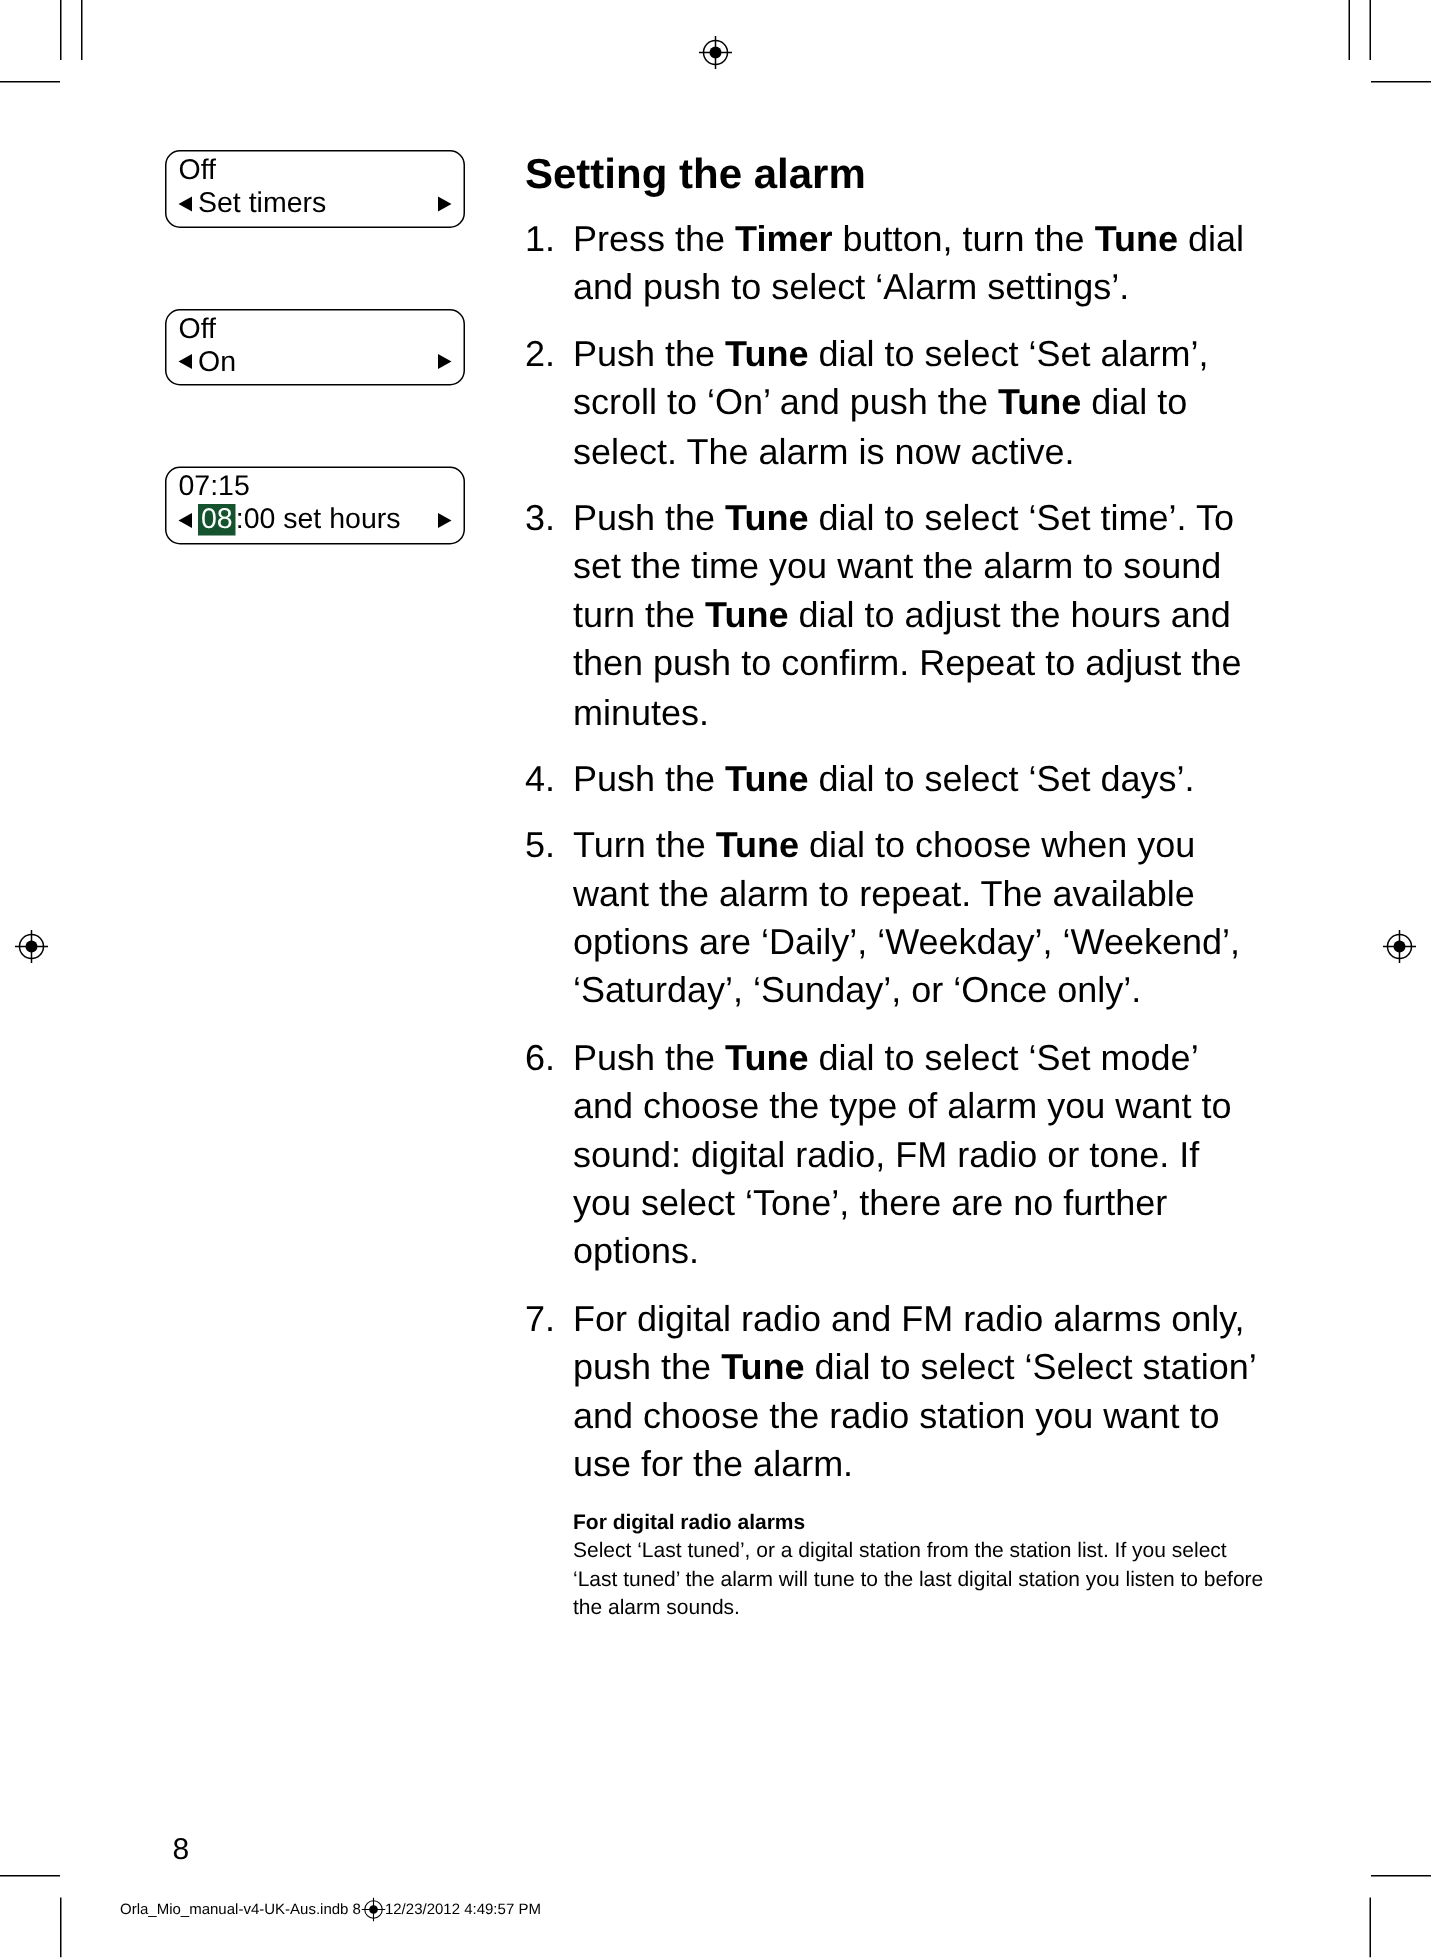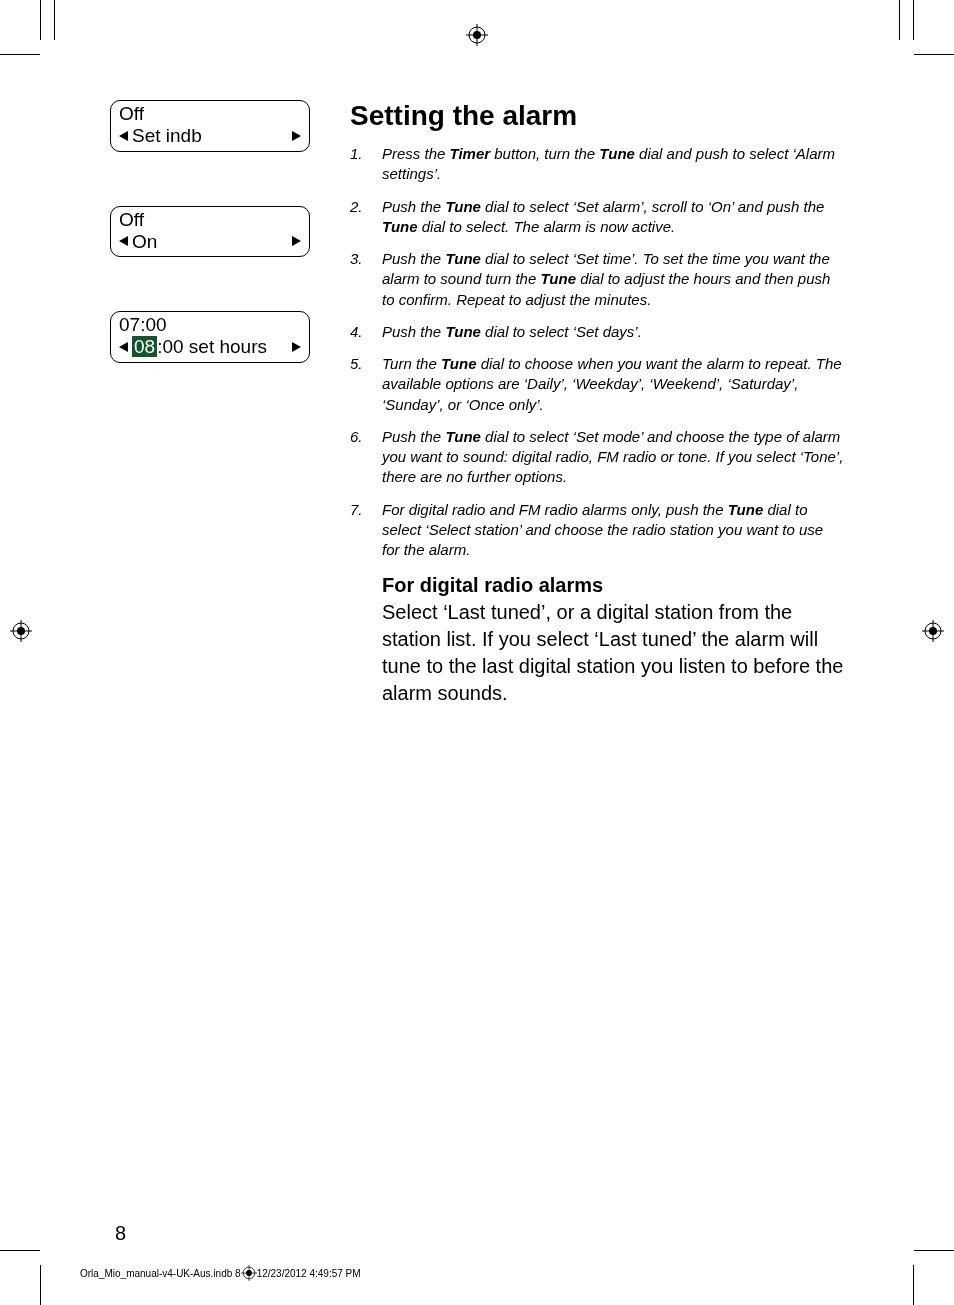--- a/index.html
+++ b/index.html
@@ -55,35 +55,34 @@
     font-size: 18.5px;
     line-height: 1.35;
     margin-bottom: 14px;
   }
   ol.steps {
     list-style: none;
     counter-reset: step;
   }
   ol.steps > li {
     counter-increment: step;
-    font-size: 15px;
+    font-size: 24px;
     line-height: 1.35;
     margin-bottom: 12px;
     padding-left: 32px;
     position: relative;
-    font-style: italic;
   }
   ol.steps > li::before {
     content: counter(step) ".";
     position: absolute;
     left: 0;
     top: 0;
   }
   .sub {
-    font-size: 20px;
+    font-size: 14px;
     line-height: 1.35;
     padding-left: 32px;
     margin-bottom: 10px;
   }
   .sub-head { font-weight: 700; }
   .pagenum {
     position: absolute;
     left: 115px;
     bottom: 60px;
     font-size: 20px;
@@ -147,38 +146,38 @@
 
 <div class="page">
 
   <div class="cols">
     <div class="left">
 
       <div class="lcd">
         <div>Off</div>
         <div class="row2">
           <span class="tri-l"></span>
-          <span>Set indb</span>
+          <span>Set timers</span>
           <span class="spacer"></span>
           <span class="tri-r"></span>
         </div>
       </div>
 
       <div class="lcd">
         <div>Off</div>
         <div class="row2">
           <span class="tri-l"></span>
           <span>On</span>
           <span class="spacer"></span>
           <span class="tri-r"></span>
         </div>
       </div>
 
       <div class="lcd">
-        <div>07:00</div>
+        <div>07:15</div>
         <div class="row2">
           <span class="tri-l"></span>
           <span><span class="hl">08</span><span>:00 set hours</span></span>
           <span class="spacer"></span>
           <span class="tri-r"></span>
         </div>
       </div>
 
     </div>
 

